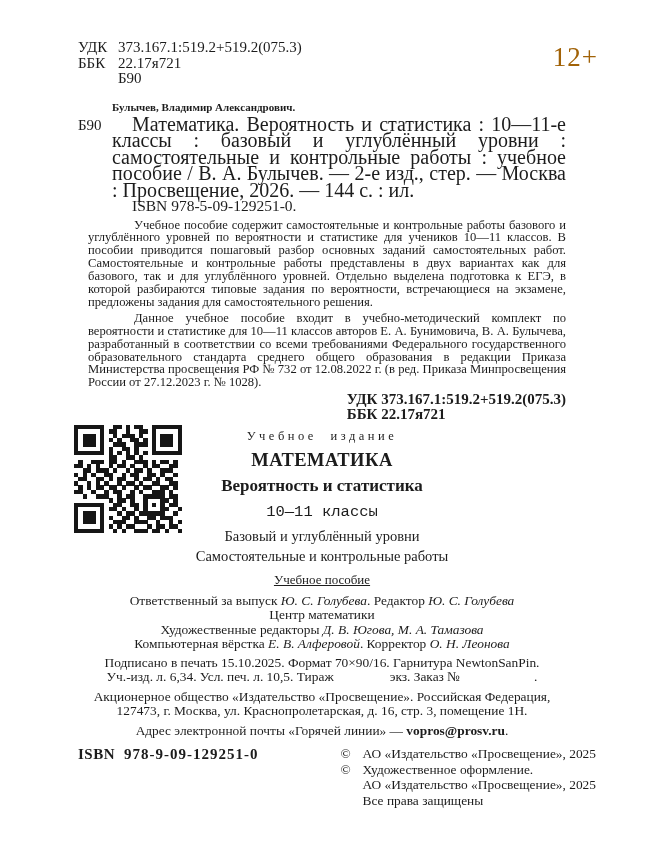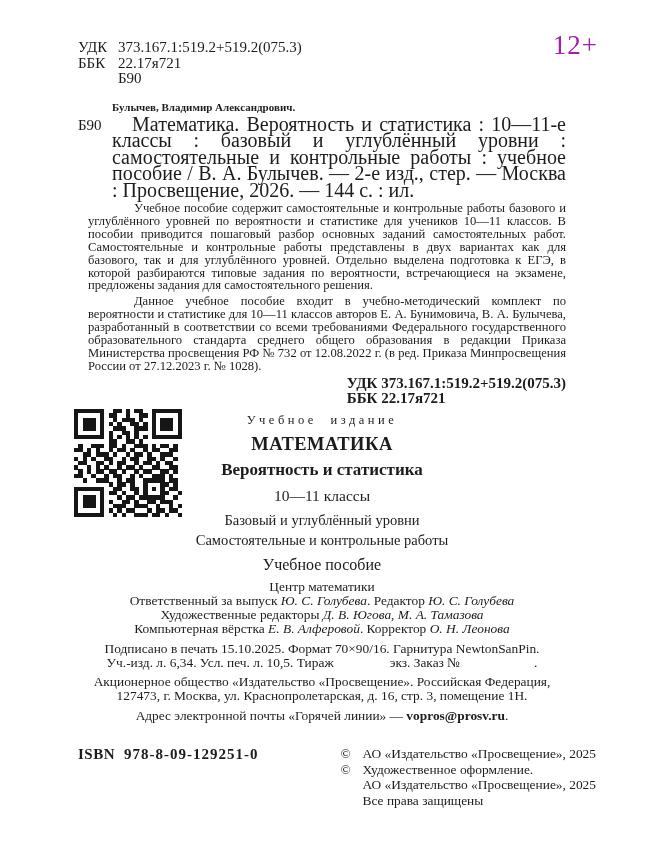--- a/index.html
+++ b/index.html
@@ -8,21 +8,21 @@
     font-family:"Liberation Serif","DejaVu Serif",serif;
     color:#1c1c1c;
   }
   .page{position:relative;width:650px;height:865px;box-sizing:border-box;
         padding:40px 84px 0 78px;}
   
   .codes{font-size:15px;line-height:15.5px;}
   .code-row{white-space:nowrap;}
   .code-label{display:inline-block;width:40px;}
   .sign-row{padding-left:40px;}
-  .age{position:absolute;top:30px;right:52px;font-size:27px;color:#a21caf;letter-spacing:1px;text-align:center;}
+  .age{position:absolute;top:42px;right:52px;font-size:27px;color:#a16207;letter-spacing:1px;text-align:center;}
   
   .author-head{margin:12px 0 0 0;text-indent:34px;font-weight:bold;font-size:11px;line-height:17px;}
   .bib{position:relative;margin-left:34px;margin-top:0;}
   .bib-sign{position:absolute;left:-34px;top:1px;font-size:15px;}
   .bib-text{margin:0;font-size:20px;line-height:16.5px;text-indent:20px;
             text-align:justify;}
   .bib-isbn{margin:0 0 0 20px;font-size:15.5px;line-height:16.5px;}
   
   .annotation{margin:4px 0 0 10px;}
   .annotation p{margin:0;font-size:12.6px;line-height:12.9px;text-align:justify;text-indent:46px;}
@@ -32,24 +32,24 @@
   .codes-right .inner{display:inline-block;text-align:left;font-weight:bold;
                       font-size:15px;line-height:15px;}
   
   .edition{position:relative;margin-top:6px;text-align:center;}
   .qr{position:absolute;left:-4px;top:-4px;width:108px;height:108px;}
   .qr rect{fill:#161616;}
   .ed-kind{font-size:12.5px;letter-spacing:3.5px;word-spacing:7px;}
   .ed-author{margin-top:7px;font-size:15.5px;}
   .ed-title{margin-top:6px;font-size:18.5px;font-weight:bold;letter-spacing:.5px;}
   .ed-subtitle{margin-top:5px;font-size:17px;font-weight:bold;}
-  .ed-grades{margin-top:7px;font-size:15.5px;}
+  .ed-grades{margin-top:7px;font-size:15.5px;font-family:Liberation Mono, monospace;}
   .ed-levels{margin-top:7px;font-size:14.5px;}
   .ed-works{margin-top:3px;font-size:14.5px;}
-  .ed-type{margin-top:7px;font-size:16px;}
+  .ed-type{margin-top:7px;font-size:13px;text-decoration:underline;}
   
   .center-txt{text-align:center;font-size:13.4px;line-height:14.2px;}
   .credits{margin-top:6px;}
   .printing{margin-top:5px;}
   .publisher{margin-top:5px;}
   .contact{margin-top:6px;}
   .gap1{display:inline-block;width:56px;}
   .gap2{display:inline-block;width:74px;}
   .b{font-weight:bold;}
   
@@ -74,20 +74,21 @@
       <span class="code-label">ББК</span><span>22.17я721</span>
     </div>
     <div class="sign-row">Б90</div>
   </div>
 
   <p class="author-head">Булычев, Владимир Александрович.</p>
 
   <div class="bib">
     <span class="bib-sign">Б90</span>
     <p class="bib-text">Математика. Вероятность и статистика : 10—11-е классы : базовый и углублённый уровни : самостоятельные и контрольные работы : учебное пособие / В. А. Булычев. — 2-е изд., стер. — Москва : Просвещение, 2026. — 144 с. : ил.</p>
+    <p class="bib-isbn">ISBN 978-5-09-129251-0.</p>
   </div>
 
   <div class="annotation">
     <p>Учебное пособие содержит самостоятельные и контрольные работы базового и углублённого уровней по вероятности и статистике для учеников 10—11 классов. В пособии приводится пошаговый разбор основных заданий самостоятельных работ. Самостоятельные и контрольные работы представлены в двух вариантах как для базового, так и для углублённого уровней. Отдельно выделена подготовка к ЕГЭ, в которой разбираются типовые задания по вероятности, встречающиеся на экзамене, предложены задания для самостоятельного решения.</p>
     <p>Данное учебное пособие входит в учебно-методический комплект по вероятности и статистике для 10—11 классов авторов Е. А. Бунимовича, В. А. Булычева, разработанный в соответствии со всеми требованиями Федерального государственного образовательного стандарта среднего общего образования в редакции Приказа Министерства просвещения РФ № 732 от 12.08.2022 г. (в ред. Приказа Минпросвещения России от 27.12.2023 г. № 1028).</p>
   </div>
 
   <div class="codes-right">
     <div class="inner">
       <div>УДК 373.167.1:519.2+519.2(075.3)</div>
@@ -427,43 +428,43 @@
     <div class="ed-kind">Учебное издание</div>
     <div class="ed-title">МАТЕМАТИКА</div>
     <div class="ed-subtitle">Вероятность и статистика</div>
     <div class="ed-grades">10—11 классы</div>
     <div class="ed-levels">Базовый и углублённый уровни</div>
     <div class="ed-works">Самостоятельные и контрольные работы</div>
     <div class="ed-type">Учебное пособие</div>
   </div>
 
   <div class="credits center-txt">
+    <div><span>Ответственный за выпуск </span><i>Ю. С. Голубева</i><span>. Редактор </span><i>Ю. С. Голубева</i></div>
     <div>Центр математики</div>
-    <div><span>Ответственный за выпуск </span><i>Ю. С. Голубева</i><span>. Редактор </span><i>Ю. С. Голубева</i></div>
     <div><span>Художественные редакторы </span><i>Д. В. Югова, М. А. Тамазова</i></div>
     <div><span>Компьютерная вёрстка </span><i>Е. В. Алферовой</i><span>. Корректор </span><i>О. Н. Леонова</i></div>
   </div>
 
   <div class="printing center-txt">
     <div>Подписано в печать 15.10.2025. Формат 70×90/16. Гарнитура NewtonSanPin.</div>
     <div><span>Уч.-изд. л. 6,34. Усл. печ. л. 10,5. Тираж</span><span class="gap1"></span><span>экз. Заказ №</span><span class="gap2"></span><span>.</span></div>
   </div>
 
   <div class="publisher center-txt">
     <div>Акционерное общество «Издательство «Просвещение». Российская Федерация,</div>
     <div>127473, г. Москва, ул. Краснопролетарская, д. 16, стр. 3, помещение 1Н.</div>
   </div>
 
   <div class="contact center-txt">
     <span>Адрес электронной почты «Горячей линии» — </span><span class="b">vopros@prosv.ru</span><span>.</span>
   </div>
 
   <div class="footer">
     <div class="isbn-footer">
-      <span>ISBN</span><span class="isbn-num">978-8-09-129251-0</span>
+      <span>ISBN</span><span class="isbn-num">978-9-09-129251-0</span>
     </div>
     <div class="copyright">
       <span>©</span>
       <span>АО «Издательство «Просвещение», 2025</span>
       <span>©</span>
       <span>Художественное оформление.</span>
       <span></span>
       <span>АО «Издательство «Просвещение», 2025</span>
       <span></span>
       <span>Все права защищены</span>

